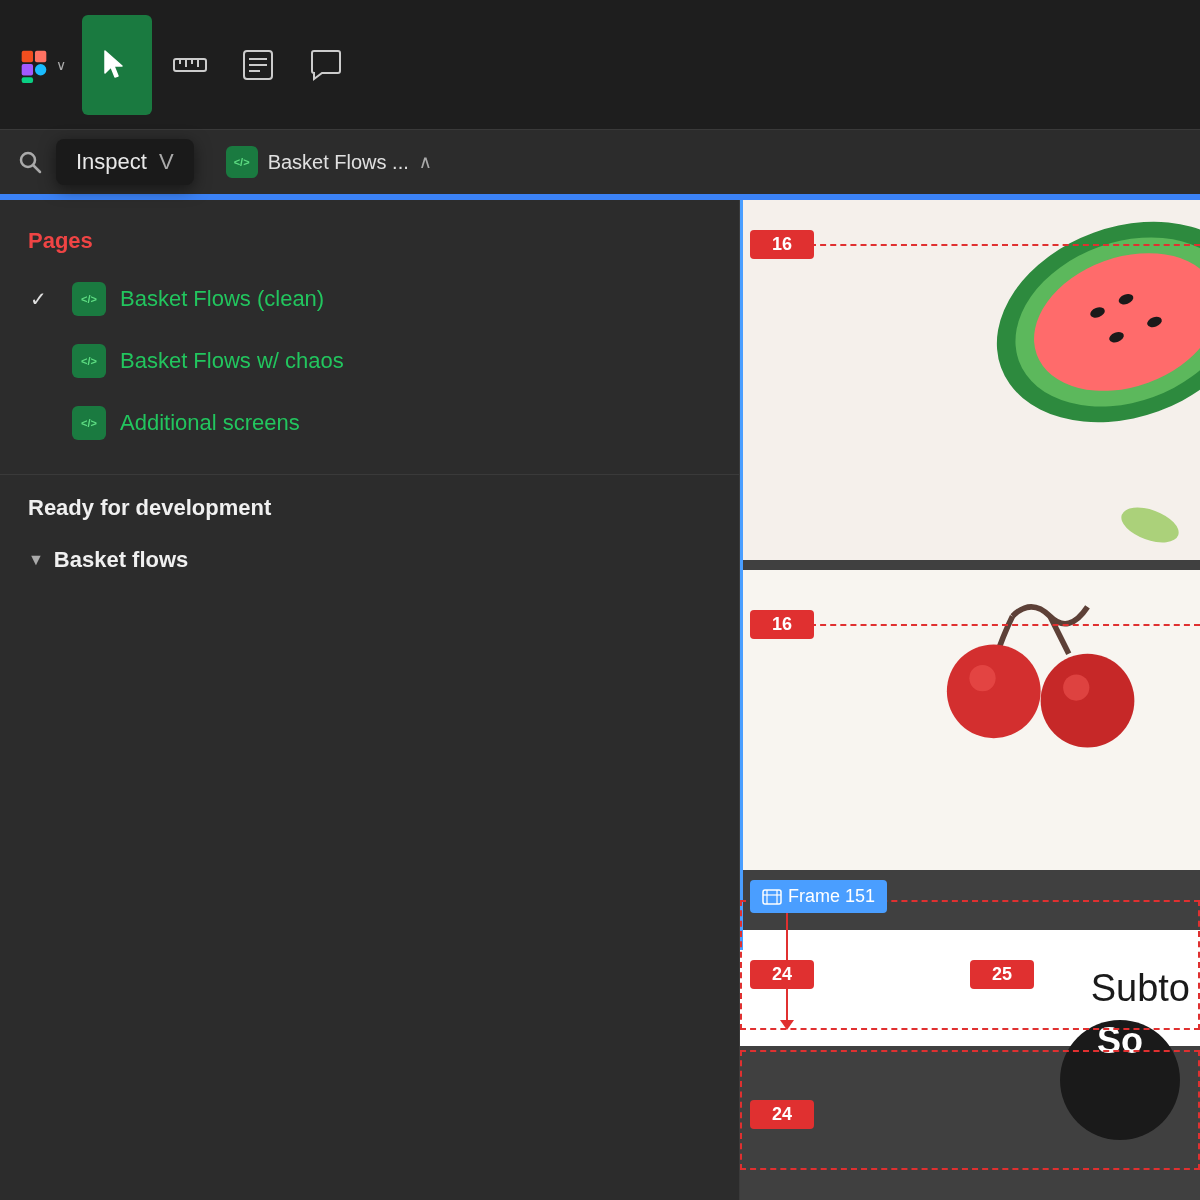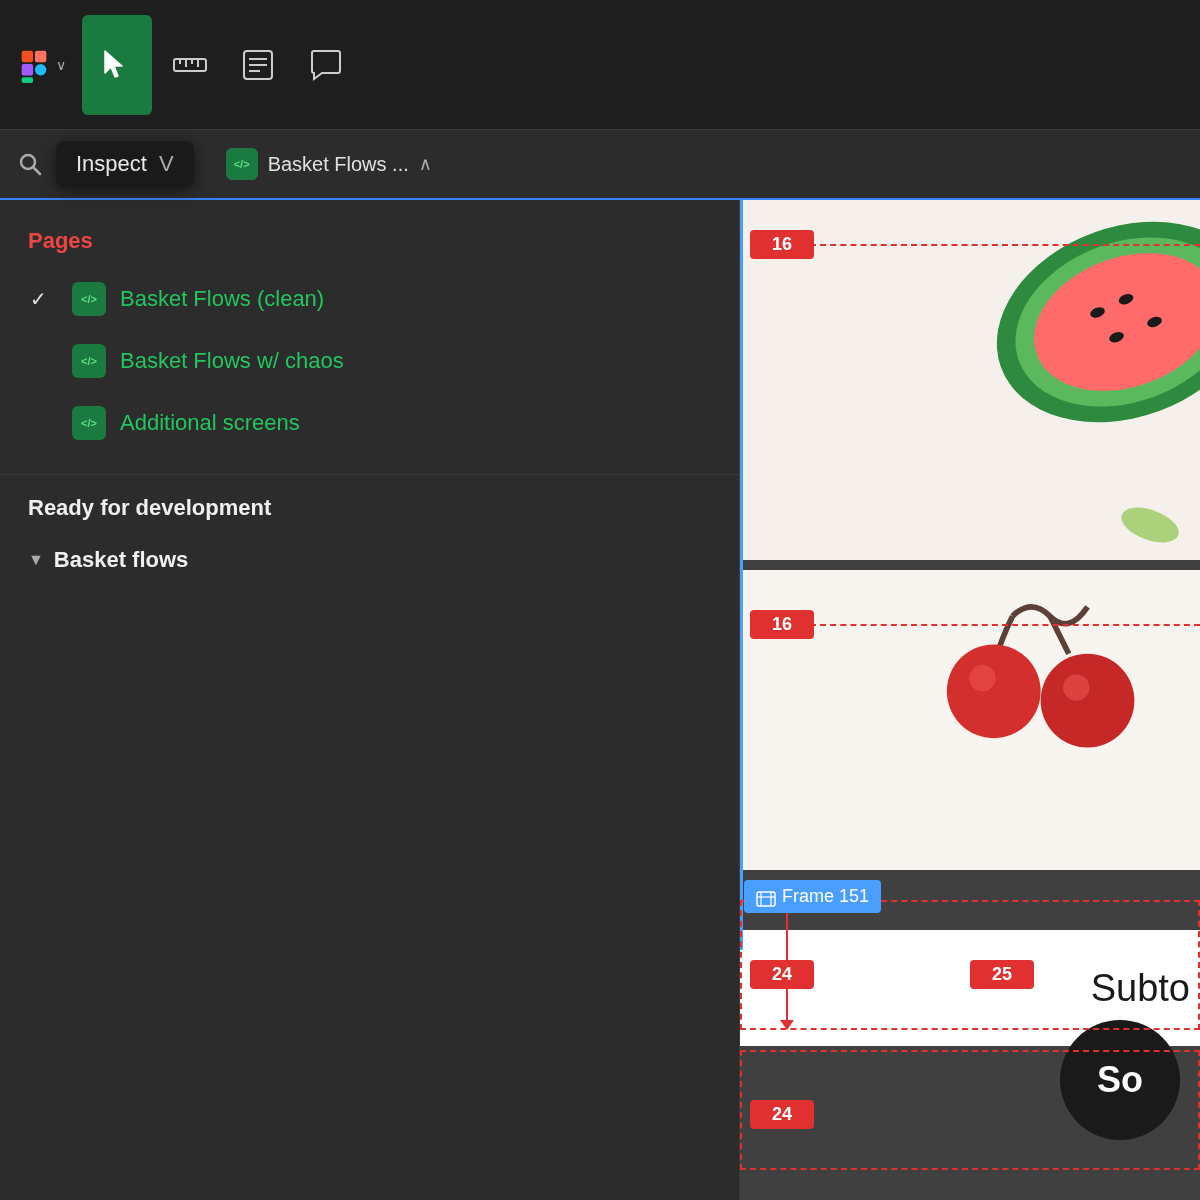--- a/index.html
+++ b/index.html
@@ -81,21 +81,21 @@
 
     
     .second-row {
       height: 70px;
       background: #2c2c2c;
       display: flex;
       align-items: center;
       padding: 0 16px;
       gap: 12px;
       flex-shrink: 0;
-      border-bottom: 2px solid #3b82f6;
+      border-bottom: 6px solid #3b82f6;
       position: relative;
     }
 
     .search-icon-btn {
       color: #aaa;
       cursor: pointer;
       display: flex;
       align-items: center;
     }
 
@@ -518,21 +518,21 @@
 
           <circle cx="100" cy="65" r="25" fill="#c62828"></circle>
           <circle cx="94" cy="58" r="7" fill="#ef5350" opacity="0.6"></circle>
         </svg>
       </div>
 
       <div class="measure-badge" style="top:410px; left:10px;">16</div>
 
       <div style="position:absolute; top:424px; left:70px; right:0; border-top:2px dashed #e03030; z-index:8;"></div>
 
-      <div class="frame-label" style="top:680px; left:4px;align-items:flex-end;">
+      <div class="frame-label" style="top:680px; left:10px;">
         <svg width="20" height="16" viewBox="0 0 20 16">
           <rect x="1" y="1" width="18" height="14" rx="2" stroke="white" stroke-width="1.5" fill="none"></rect>
           <line x1="5" y1="1" x2="5" y2="15" stroke="white" stroke-width="1.2"></line>
           <line x1="15" y1="1" x2="15" y2="15" stroke="white" stroke-width="1.2"></line>
           <line x1="1" y1="6" x2="19" y2="6" stroke="white" stroke-width="1.2"></line>
         </svg>
         <span>Frame 151</span>
       </div>
 
       <div style="position:absolute; top:730px; left:0; right:0; height:116px; background:white; z-index:3;">
@@ -548,21 +548,21 @@
       <div style="position:absolute; top:820px; left:40px; border-left:7px solid transparent; border-right:7px solid transparent; border-top:10px solid #e03030; z-index:9;"></div>
 
       <div style="position:absolute; top:700px; left:0; right:0; height:130px; border:2px dashed #e03030; z-index:7;"></div>
 
       <div class="measure-badge" style="top:760px; left:230px;">25</div>
 
       <div class="measure-badge" style="top:900px; left:10px;">24</div>
 
       <div style="position:absolute; top:850px; left:0; right:0; height:120px; border:2px dashed #e03030; z-index:7;"></div>
 
-      <div style="position:absolute; bottom:60px; right:20px; width:120px; height:120px; background:#1a1a1a; border-radius:60px; display:flex; align-items:center; justify-content:center; z-index:4;">
+      <div style="position:absolute; bottom:60px; right:20px; width:120px; height:120px; background:#1a1a1a; border-radius:60px; display:flex; align-items:flex-start; justify-content:center; z-index:4;">
         <span style="color:white; font-size:36px; font-weight:600;">So</span>
       </div>
 
     </div>
 
   </div>
 
 </div>
 
 </body></html>

